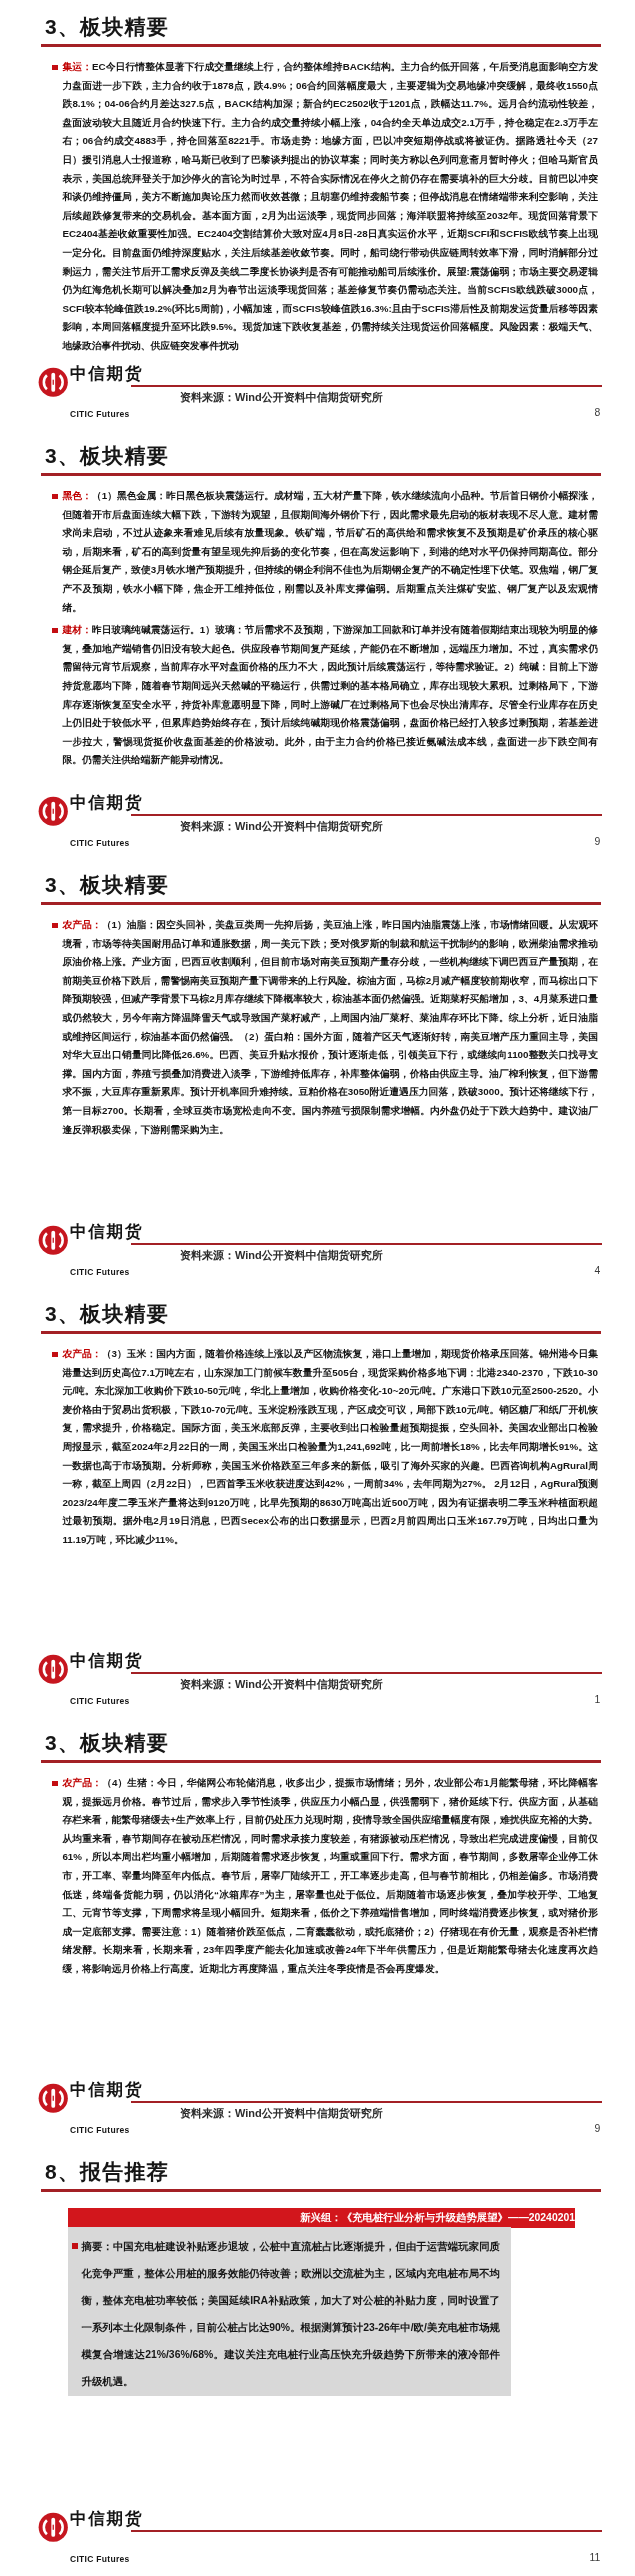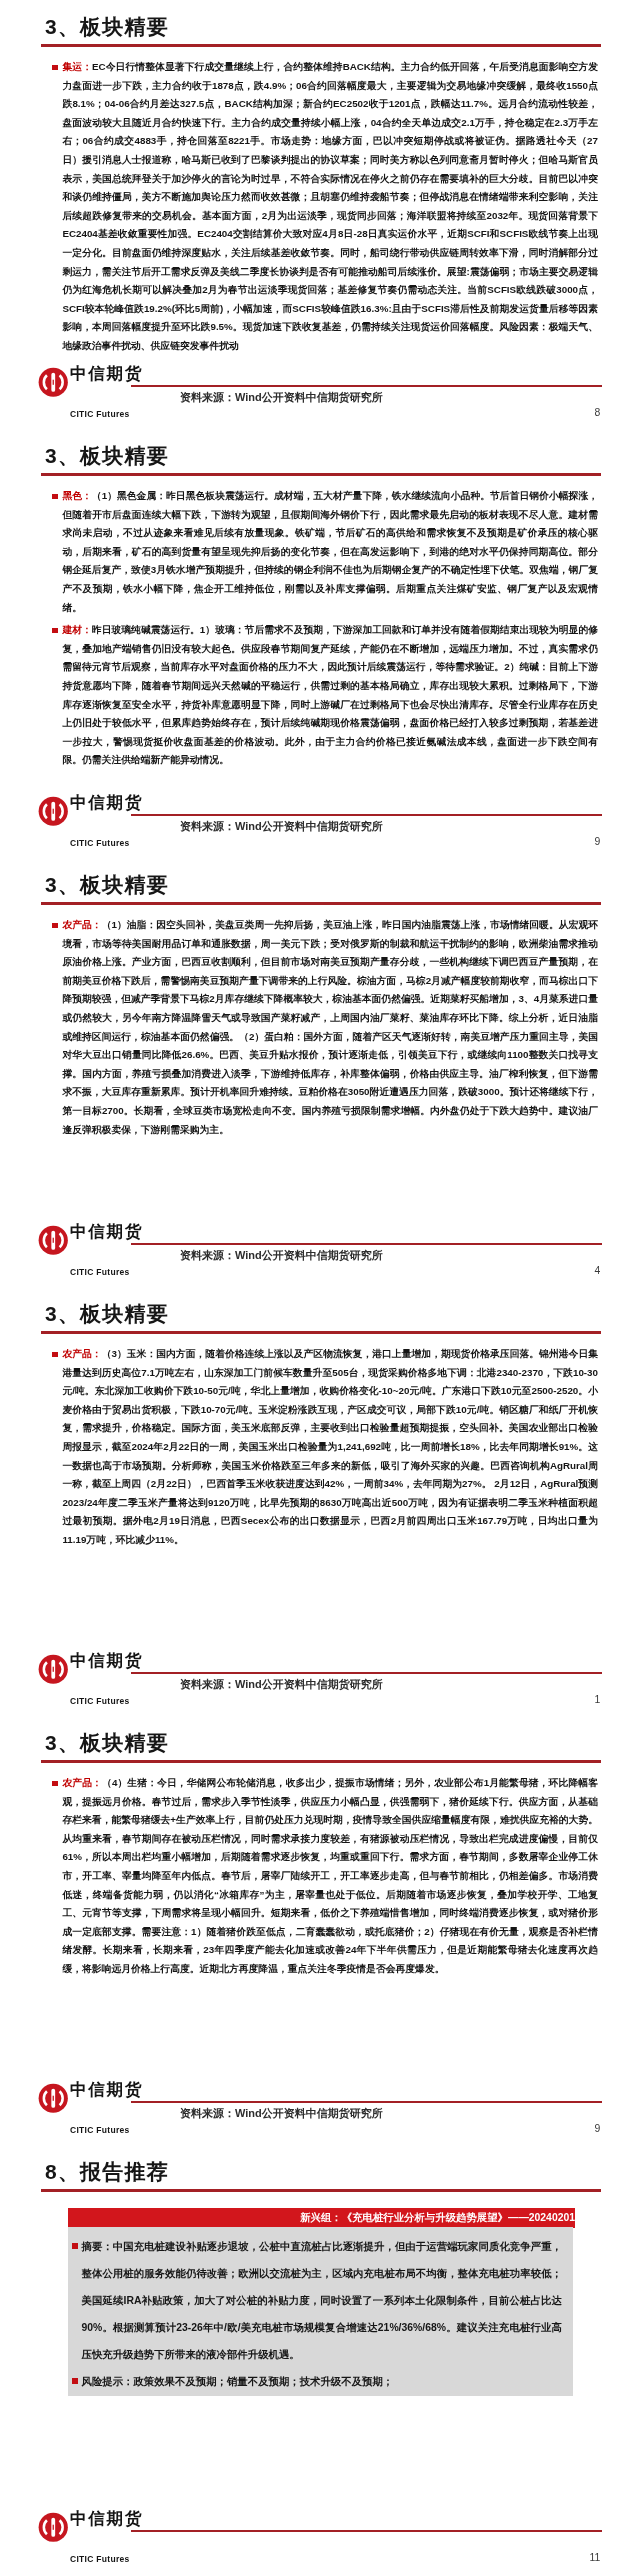--- a/index.html
+++ b/index.html
@@ -127,21 +127,21 @@
     font-size:10.4px;
     font-weight:bold;
     text-align:right;
     line-height:19.5px;
     white-space:nowrap;
   }
   .report-box{
     position:absolute;
     left:68px;
     top:82px;
-    width:505px;
+    width:443px;
     height:169px;
     background:#d8d8d8;
     box-sizing:border-box;
     padding:5.5px 11px 0 3.7px;
   }
   .box-para{
     position:relative;
     margin:0;
     padding-left:9.8px;
     font-size:10.4px;
@@ -269,23 +269,20 @@
 </section>
 
 <section class="slide">
   <h2 class="slide-title">8、报告推荐</h2>
   <div class="title-rule"></div>
   <div class="report-banner">新兴组：《充电桩行业分析与升级趋势展望》——20240201</div>
   <div class="report-box">
     <p class="box-para">
       <span class="bullet-sq"></span><span class="bullet-label dark">摘要：</span><span>中国充电桩建设补贴逐步退坡，公桩中直流桩占比逐渐提升，但由于运营端玩家同质化竞争严重，整体公用桩的服务效能仍待改善；欧洲以交流桩为主，区域内充电桩布局不均衡，整体充电桩功率较低；美国延续IRA补贴政策，加大了对公桩的补贴力度，同时设置了一系列本土化限制条件，目前公桩占比达90%。根据测算预计23-26年中/欧/美充电桩市场规模复合增速达21%/36%/68%。建议关注充电桩行业高压快充升级趋势下所带来的液冷部件升级机遇。</span>
     </p>
-    <p class="box-para">
-      <span class="bullet-sq"></span><span class="bullet-label dark">风险提示：</span><span>政策效果不及预期；销量不及预期；技术升级不及预期；</span>
-    </p>
   </div>
   <svg class="logo" viewBox="0 0 48 48">
     <circle cx="24" cy="24" r="23" fill="#c6161f"></circle>
     <path d="M14 13 A15 15 0 0 0 14 35" fill="none" stroke="#ffffff" stroke-width="4"></path>
     <path d="M34 13 A15 15 0 0 1 34 35" fill="none" stroke="#ffffff" stroke-width="4"></path>
     <rect x="21" y="9" width="6" height="30" rx="3" fill="#ffffff"></rect>
     <rect x="23" y="20" width="2" height="8" fill="#c6161f"></rect>
   </svg>
   <div class="brand-cn">中信期货</div>
   <div class="brand-en">CITIC Futures</div>

